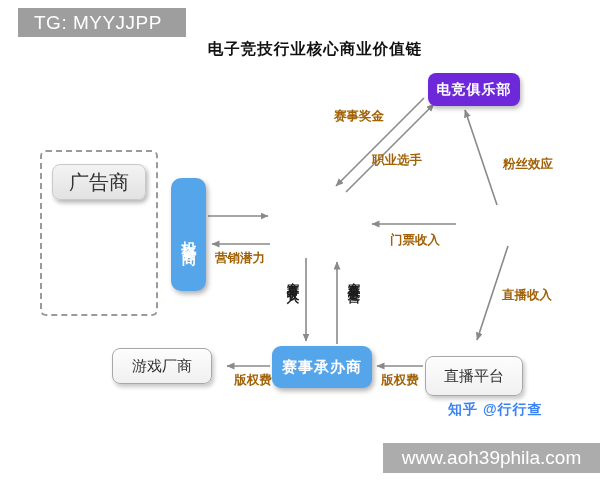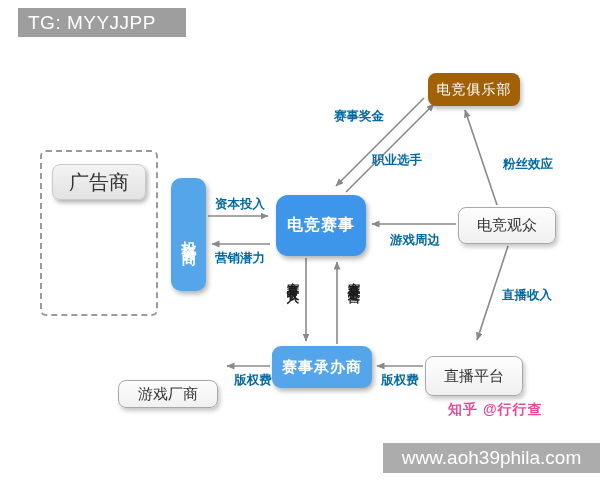--- a/index.html
+++ b/index.html
@@ -2,52 +2,52 @@
 <html><head>
 <meta charset="utf-8">
 <style>
   html,body{margin:0;padding:0;}
   body{font-family:"Liberation Sans","DejaVu Sans",sans-serif;background:#fff;}
   .stage{position:relative;width:600px;height:480px;background:#ffffff;overflow:hidden;}
   .abs{position:absolute;}
 
   
   .tg-banner{left:18px;top:8px;width:168px;height:29px;background:#9e9e9e;color:#fff;
-    font-size:19px;line-height:29px;padding-left:10px;box-sizing:border-box;letter-spacing:.5px;}
+    font-size:19px;line-height:29px;padding-left:16px;box-sizing:border-box;letter-spacing:.5px;}
 
   
   .title{left:135px;top:39px;width:360px;text-align:center;font-size:15.5px;font-weight:bold;color:#111;letter-spacing:1px;}
 
   
   .node{display:flex;align-items:center;justify-content:center;box-sizing:border-box;}
   .gray-node{background:linear-gradient(180deg,#f3f3f3,#e2e2e2);border:1px solid #c9c9c9;
     border-radius:8px;color:#333;font-size:20px;box-shadow:2px 3px 4px rgba(0,0,0,.28);}
   .white-node{background:linear-gradient(180deg,#fdfdfd,#f0f0f0);border:1px solid #a8a8a8;
     border-radius:8px;color:#333;font-size:15px;box-shadow:2px 3px 4px rgba(0,0,0,.22);}
   .blue-main{background:#3d96e9;border-radius:12px;color:#fff;font-size:16px;font-weight:bold;
     letter-spacing:1px;box-shadow:2px 3px 5px rgba(0,0,0,.3);}
   .blue-mid{background:#55a5ea;border-radius:9px;color:#fff;font-size:15px;font-weight:bold;
     letter-spacing:1px;box-shadow:2px 3px 5px rgba(0,0,0,.3);text-align:right;}
-  .blue-light{background:#a16207;border-radius:8px;color:#fff;font-size:14px;font-weight:normal;
+  .blue-light{background:#6d28d9;border-radius:8px;color:#fff;font-size:14px;font-weight:bold;
     letter-spacing:1px;box-shadow:2px 3px 4px rgba(0,0,0,.25);}
   .vertical-text{writing-mode:vertical-rl;text-orientation:upright;letter-spacing:4px;}
 
   
   .dashed-box{left:40px;top:150px;width:118px;height:166px;border:2px dashed #9a9a9a;border-radius:6px;box-sizing:border-box;}
 
   
-  .edge-label{font-size:12.5px;font-weight:bold;color:#0369a1;text-align:center;white-space:nowrap;}
+  .edge-label{font-size:12.5px;font-weight:bold;color:#a16207;text-align:center;white-space:nowrap;}
   .edge-label-v{font-size:12.5px;font-weight:bold;color:#1c1c1c;writing-mode:vertical-rl;
     text-orientation:upright;letter-spacing:3px;white-space:nowrap;}
 
   svg.arrows{position:absolute;left:0;top:0;pointer-events:none;}
   svg.arrows line{stroke:#8a8a8a;stroke-width:1.6;}
 
   
-  .zhihu-mark{left:448px;top:401px;color:#ec4899;font-size:14px;font-weight:bold;letter-spacing:1px;}
+  .zhihu-mark{left:448px;top:401px;color:#3b82f6;font-size:14px;font-weight:bold;letter-spacing:1px;}
   .source-text{left:428px;top:416px;color:#2f8fe4;font-size:11px;font-weight:bold;letter-spacing:.5px;}
   .url-banner{left:383px;top:443px;width:217px;height:30px;background:#acacac;color:#fff;
     font-size:19px;line-height:30px;text-align:center;}
 </style>
 </head>
 <body>
 
 <div class="stage">
 
   <svg class="arrows" width="600" height="480" viewBox="0 0 600 480">
@@ -74,44 +74,42 @@
     <line x1="306" y1="258" x2="306" y2="341" marker-end="url(#ah)"></line>
 
     <line x1="337" y1="344" x2="337" y2="262" marker-end="url(#ah)"></line>
 
     <line x1="270" y1="366" x2="227" y2="366" marker-end="url(#ah)"></line>
 
     <line x1="423" y1="366" x2="377" y2="366" marker-end="url(#ah)"></line>
   </svg>
 
   <div class="abs tg-banner">TG: MYYJJPP</div>
+  <div class="abs title">电子竞技行业核心商业价值链</div>
 
   <div class="abs dashed-box"></div>
   <div class="abs node gray-node" style="left:52px;top:164px;width:94px;height:36px;">广告商</div>
 
   <div class="abs node blue-mid vertical-text" style="left:171px;top:178px;width:35px;height:113px;border-radius:10px;font-size:15px;">投资商</div>
 
-  <div class="abs node blue-main" style="left:276px;top:195px;width:90px;height:61px;">电竞赛事</div>
 
   <div class="abs node blue-light" style="left:428px;top:73px;width:92px;height:33px;">电竞俱乐部</div>
 
-  <div class="abs node white-node" style="left:458px;top:207px;width:98px;height:37px;">电竞观众</div>
 
   <div class="abs node blue-mid" style="left:272px;top:346px;width:100px;height:42px;">赛事承办商</div>
 
-  <div class="abs node white-node" style="left:118px;top:348px;width:100px;height:28px;margin-top:32px;">游戏厂商</div>
+  <div class="abs node white-node" style="left:112px;top:348px;width:100px;height:36px;">游戏厂商</div>
 
   <div class="abs node white-node" style="left:425px;top:356px;width:98px;height:40px;">直播平台</div>
 
-  <div class="abs edge-label" style="left:204px;top:196px;width:72px;">资本投入</div>
   <div class="abs edge-label" style="left:204px;top:250px;width:72px;">营销潜力</div>
   <div class="abs edge-label" style="left:330px;top:108px;width:58px;">赛事奖金</div>
   <div class="abs edge-label" style="left:368px;top:152px;width:58px;">职业选手</div>
   <div class="abs edge-label" style="left:499px;top:156px;width:58px;">粉丝效应</div>
-  <div class="abs edge-label" style="left:386px;top:232px;width:58px;">游戏周边</div>
+  <div class="abs edge-label" style="left:386px;top:232px;width:58px;">门票收入</div>
   <div class="abs edge-label" style="left:498px;top:287px;width:58px;">直播收入</div>
   <div class="abs edge-label-v" style="left:284px;top:272px;">赛事收入</div>
   <div class="abs edge-label-v" style="left:345px;top:272px;">赛事运营</div>
   <div class="abs edge-label" style="left:230px;top:372px;width:46px;">版权费</div>
   <div class="abs edge-label" style="left:377px;top:372px;width:46px;">版权费</div>
 
   <div class="abs zhihu-mark">知乎 @行行查</div>
   <div class="abs url-banner">www.aoh39phila.com</div>
 
 </div>

